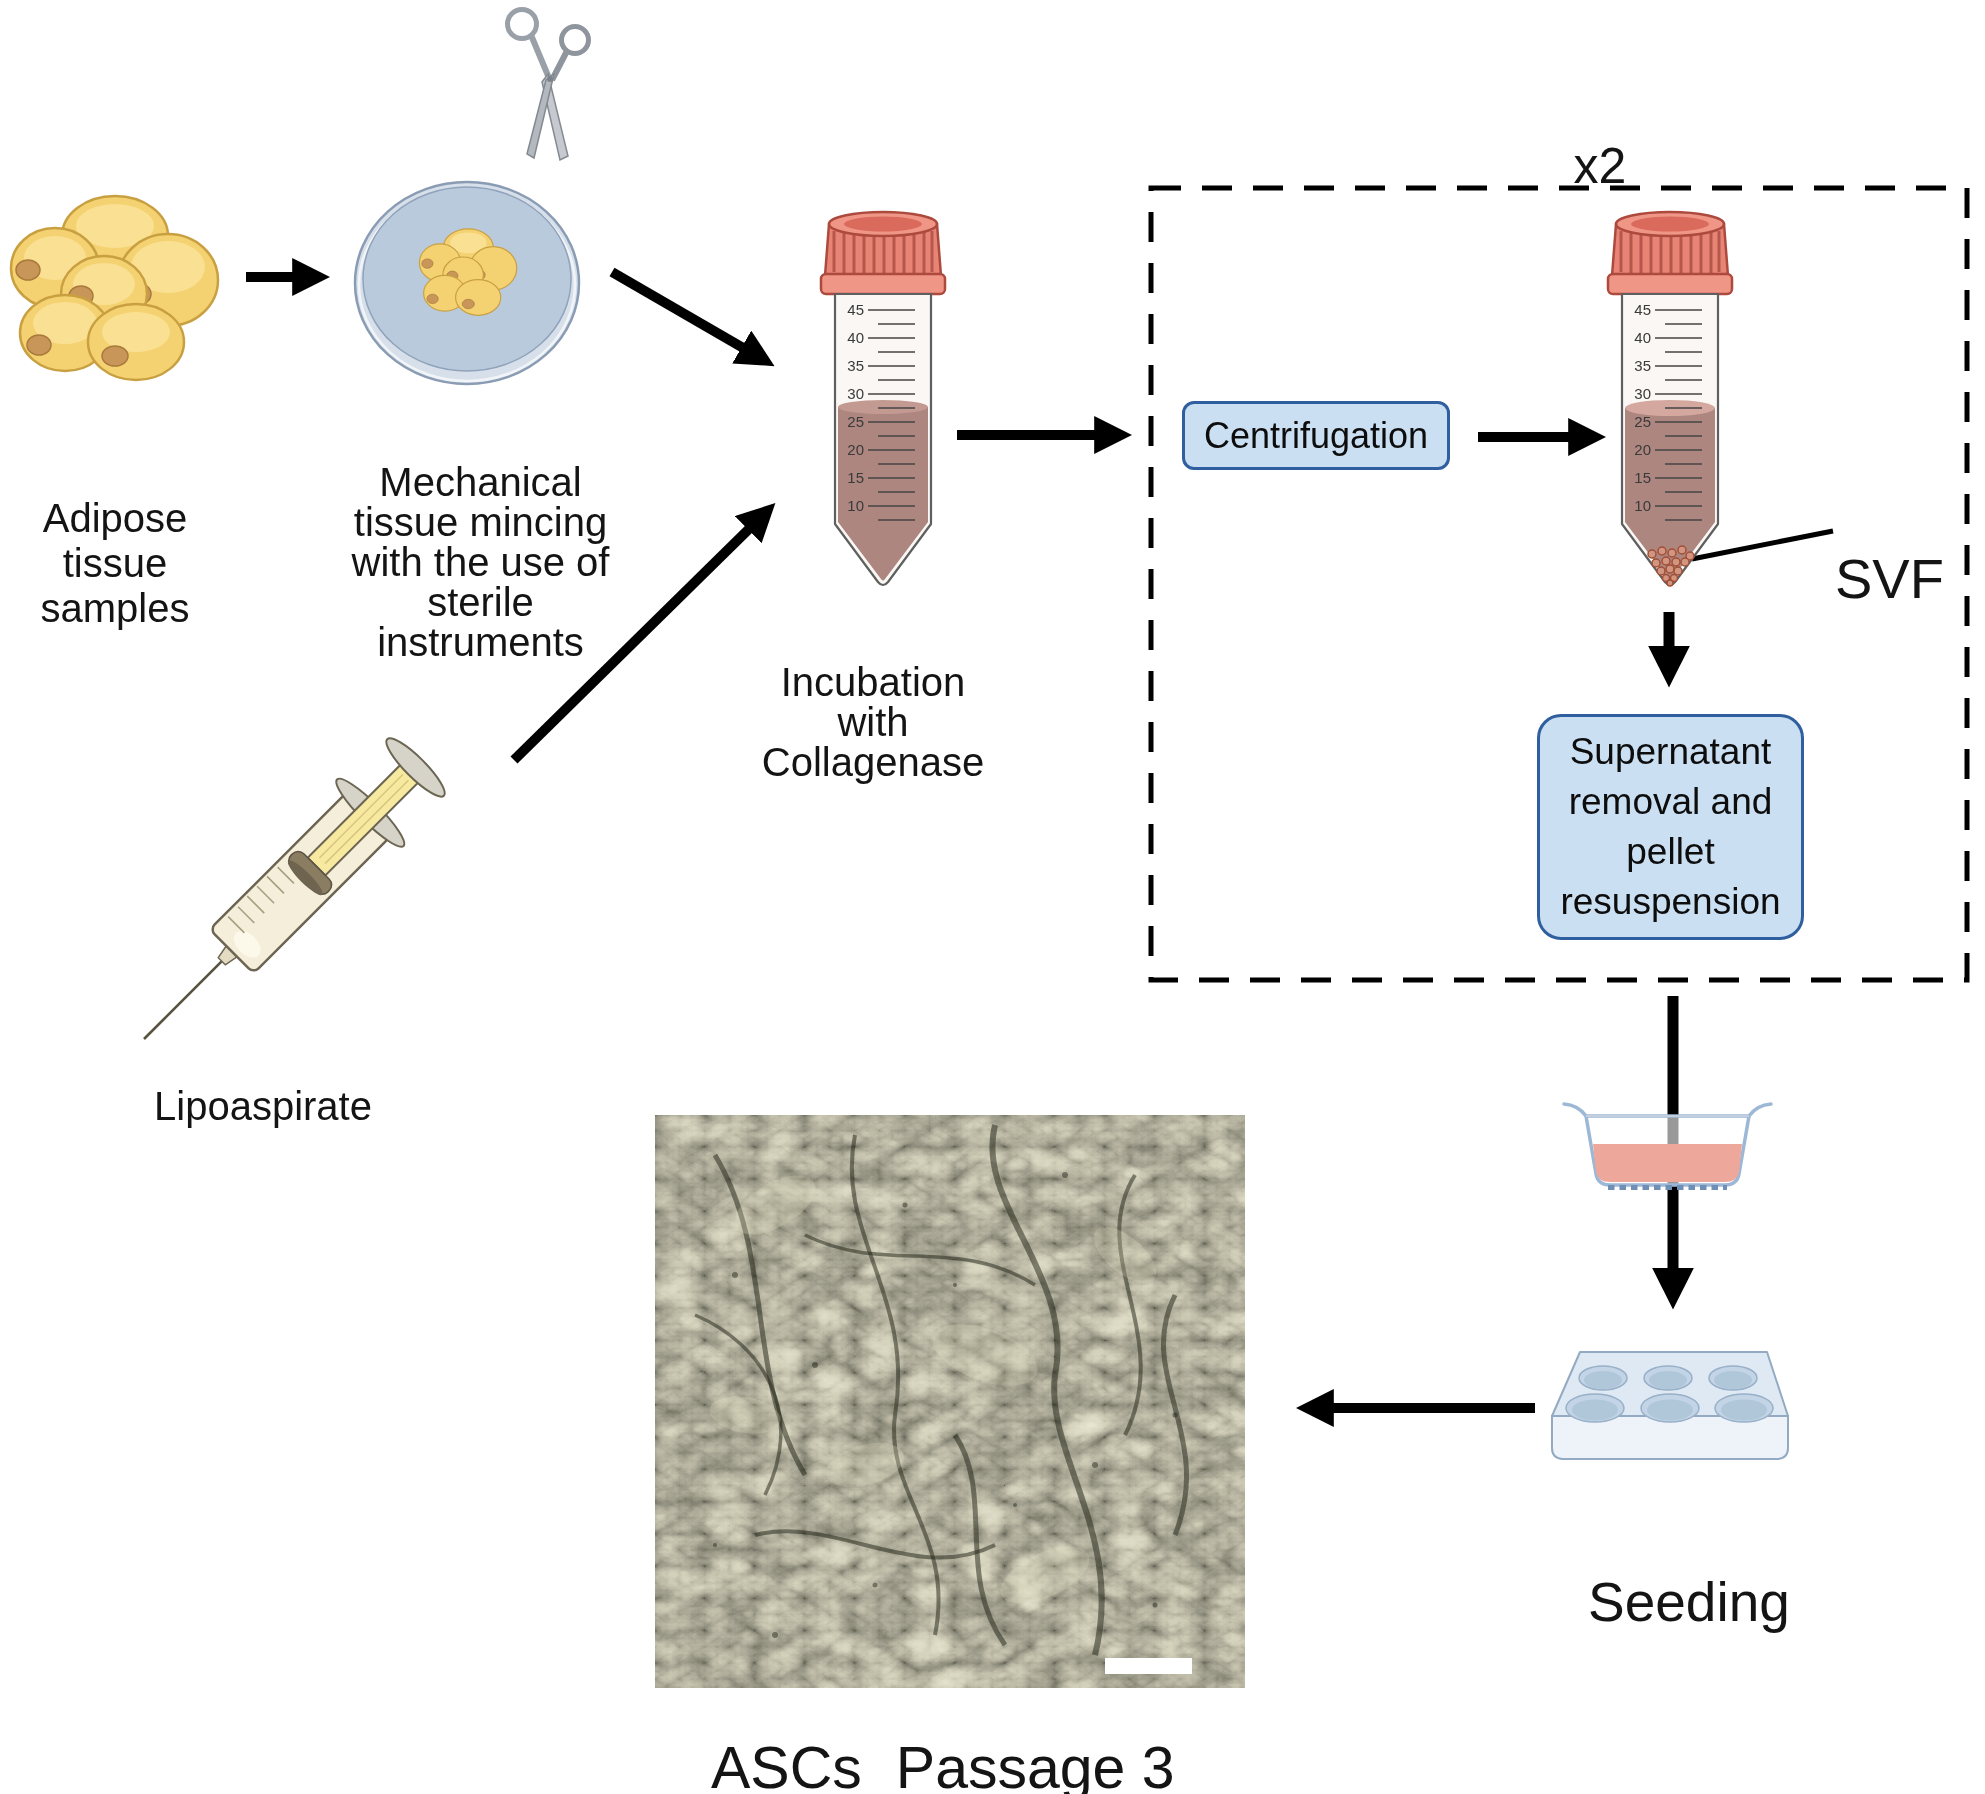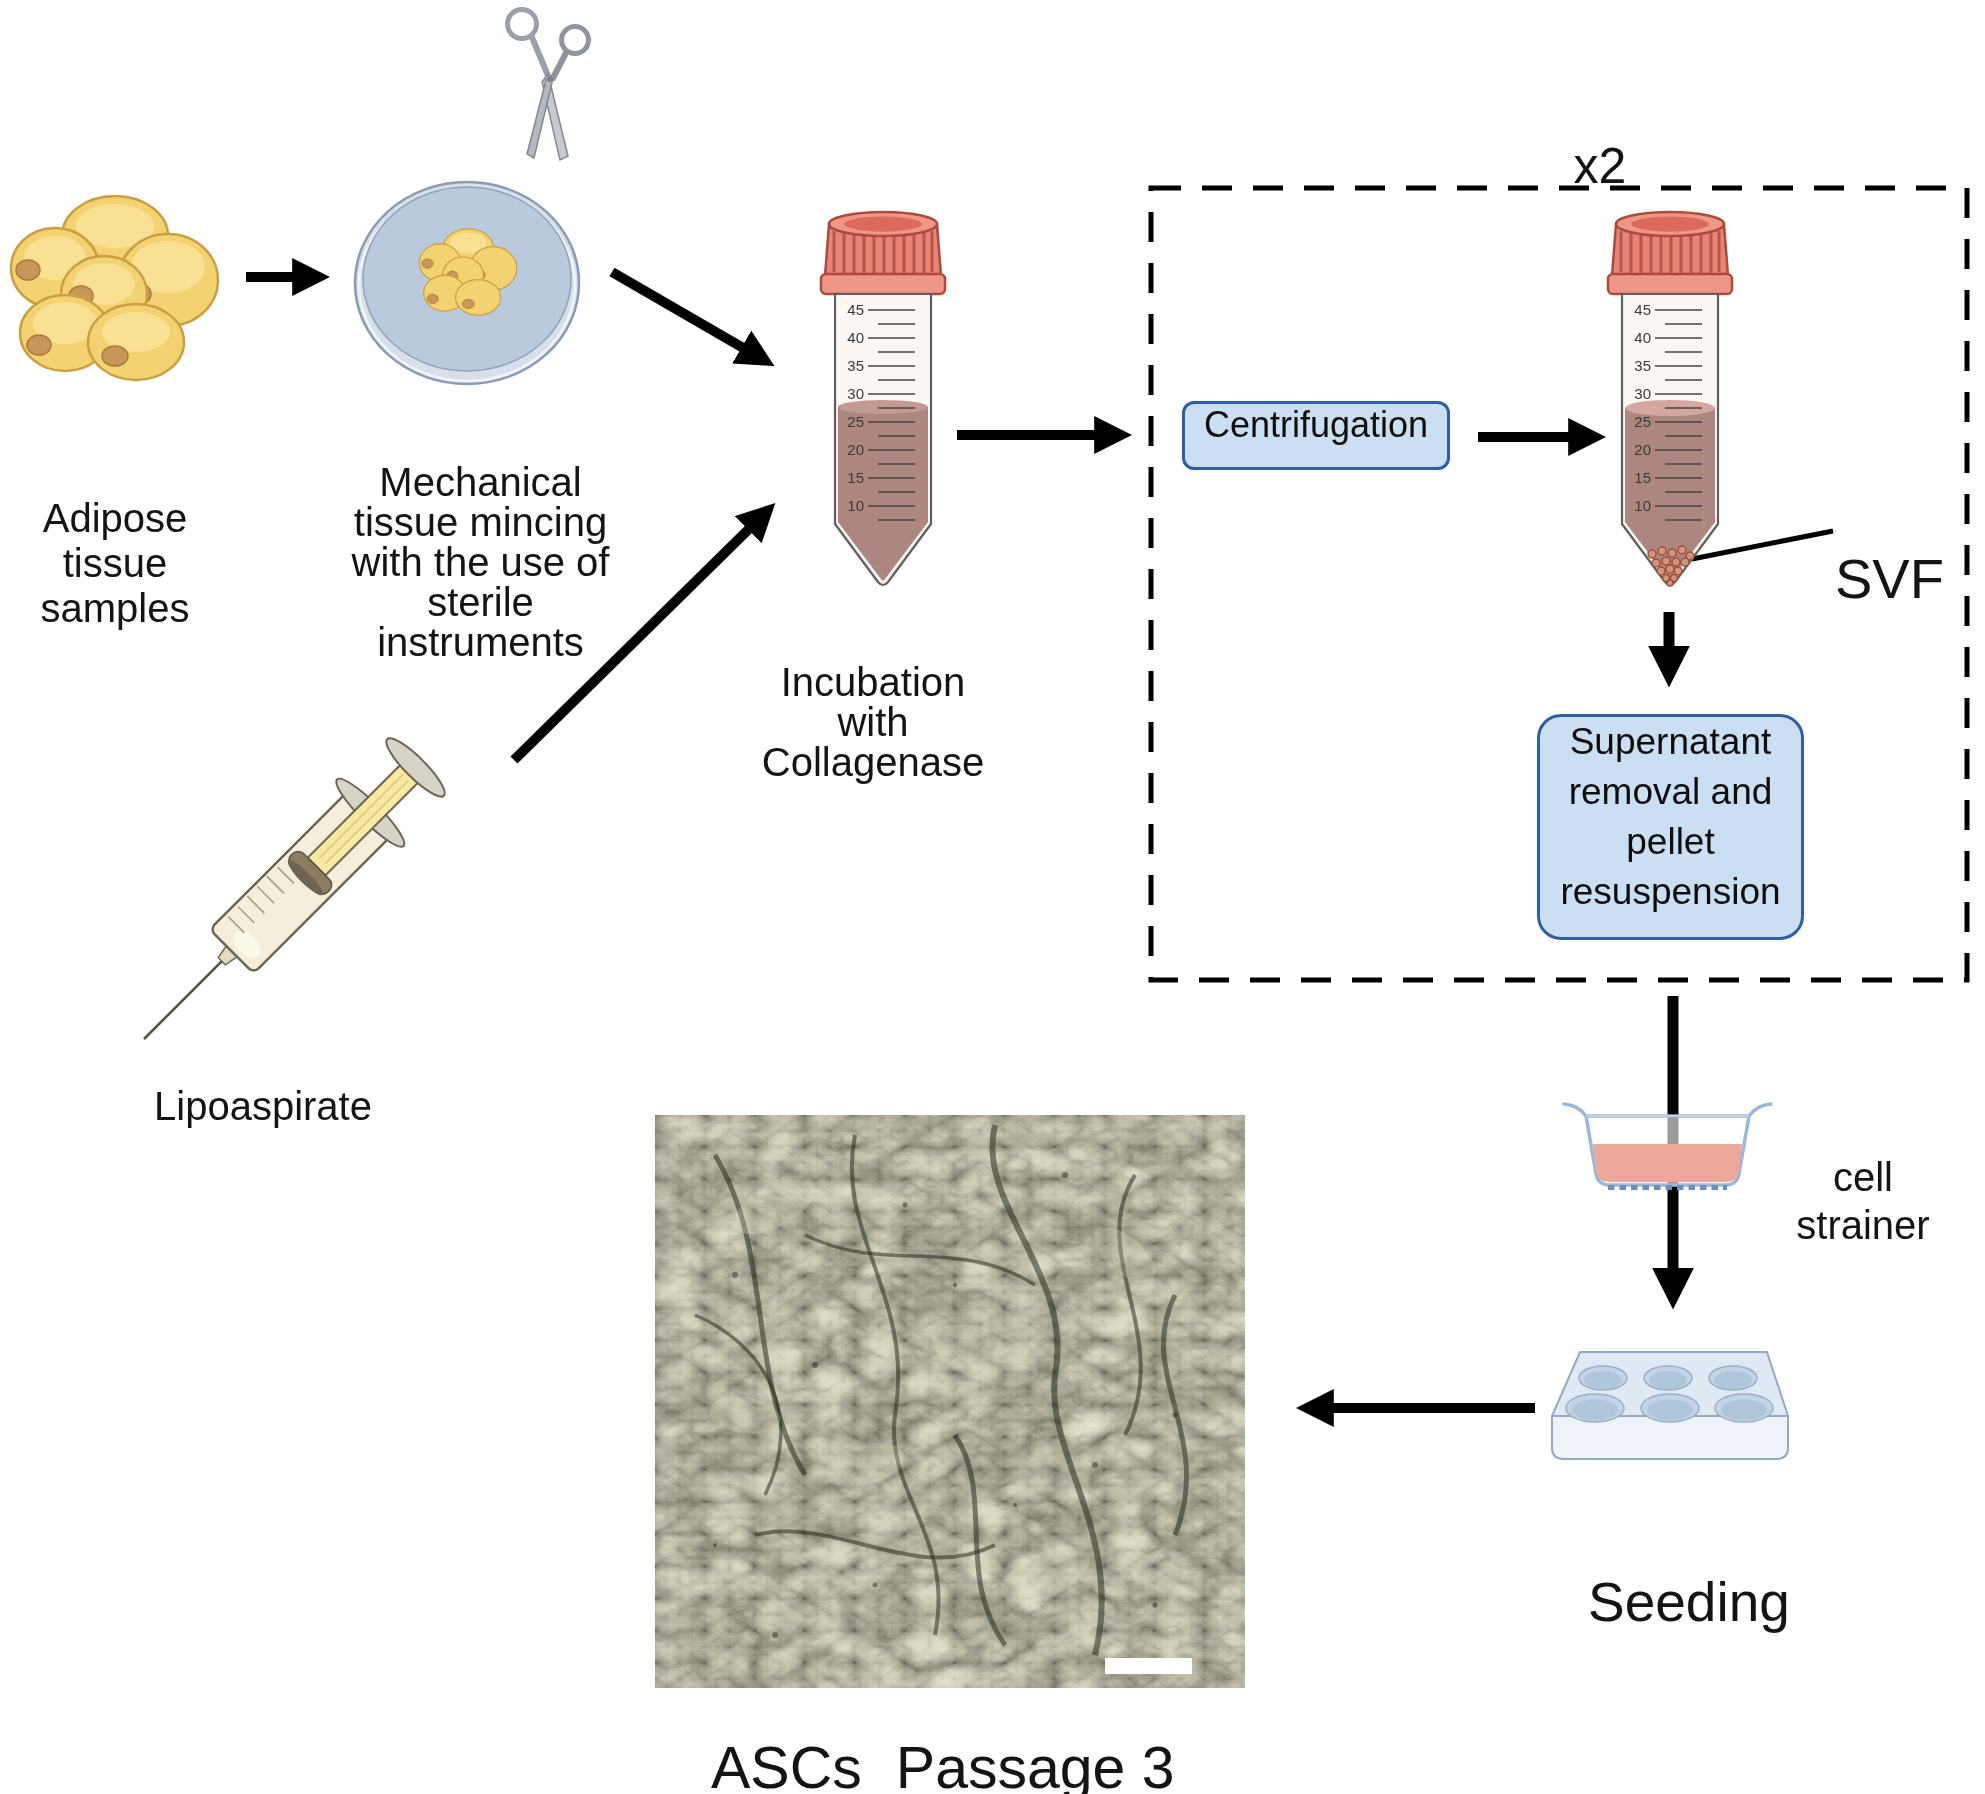--- a/index.html
+++ b/index.html
@@ -6,21 +6,21 @@
   #canvas{
     position:relative;width:1985px;height:1794px;background:#fff;
     font-family:"Liberation Sans","DejaVu Sans",sans-serif;color:#111;overflow:hidden;
   }
   .abs{position:absolute;}
   .lbl{text-align:center;color:#141414;line-height:1.12;margin-top:46px;}
   .lbl div{white-space:nowrap;}
   .stepbox{
     background:var(--step_fill,#cbdff2);
     border:3px solid var(--step_edge,#2f5f9e);
-    display:flex;flex-direction:column;align-items:center;
+    display:flex;flex-direction:column;align-items:center;justify-content:center;
     color:#0d0d0d;box-sizing:border-box;
   }
   .overlay{pointer-events:none;}
   svg text{font-family:"Liberation Sans","DejaVu Sans",sans-serif;}
 </style>
 </head>
 <body>
 
 <div id="canvas">
 
@@ -260,24 +260,20 @@
 
   <svg class="abs" style="left:1560px;top:1098px" width="215" height="95" viewBox="0 0 215 95">
     <path d="M26,18 L36,76 Q38,87 50,87 L165,87 Q177,87 179,76 L189,18 Z" fill="rgba(255,255,255,0.6)" stroke="var(--strainer_edge,#9db8d6)" stroke-width="3.5" stroke-linejoin="round"></path>
     <path d="M33,46 L182,46 L179,74 Q177,84 165,84 L50,84 Q38,84 36,74 Z" fill="var(--strainer_liquid,#eda89b)"></path>
     <path d="M4,6 Q18,7 26,18" fill="none" stroke="var(--strainer_edge,#9db8d6)" stroke-width="3.5" stroke-linecap="round"></path>
     <path d="M211,6 Q197,7 189,18" fill="none" stroke="var(--strainer_edge,#9db8d6)" stroke-width="3.5" stroke-linecap="round"></path>
     <line x1="26" y1="18" x2="189" y2="18" stroke="#c3cfdc" stroke-width="2"></line>
     <line x1="48" y1="89.5" x2="167" y2="89.5" stroke="var(--strainer_mesh,#6f8fb5)" stroke-width="5" stroke-dasharray="6.5 5"></line>
   </svg>
 
-  <div class="abs lbl" style="left:1788px;top:1107px;width:150px;font-size:40px;line-height:48px">
-    <div>cell</div>
-    <div>strainer</div>
-  </div>
 
   <svg class="abs" style="left:1548px;top:1348px" width="245" height="118" viewBox="0 0 245 118">
     <path d="M4,68 L240,68 L240,100 Q240,110 230,111 L14,111 Q4,110 4,100 Z" fill="var(--plate_front,#edf3f9)" stroke="var(--plate_edge,#93aac2)" stroke-width="2"></path>
     <path d="M32,4 L219,4 L240,68 L4,68 Z" fill="var(--plate_top,#dfe9f4)" stroke="var(--plate_edge,#93aac2)" stroke-width="2" stroke-linejoin="round"></path>
     <g>
       <ellipse cx="55" cy="30" rx="24" ry="12" fill="var(--well_fill,#c2d4e5)" stroke="#98b0c8" stroke-width="1.5"></ellipse>
       <ellipse cx="55" cy="32" rx="19" ry="9" fill="var(--well_inner,#b0c7da)"></ellipse>
       <ellipse cx="120" cy="30" rx="24" ry="12" fill="var(--well_fill,#c2d4e5)" stroke="#98b0c8" stroke-width="1.5"></ellipse>
       <ellipse cx="120" cy="32" rx="19" ry="9" fill="var(--well_inner,#b0c7da)"></ellipse>
       <ellipse cx="185" cy="30" rx="24" ry="12" fill="var(--well_fill,#c2d4e5)" stroke="#98b0c8" stroke-width="1.5"></ellipse>

